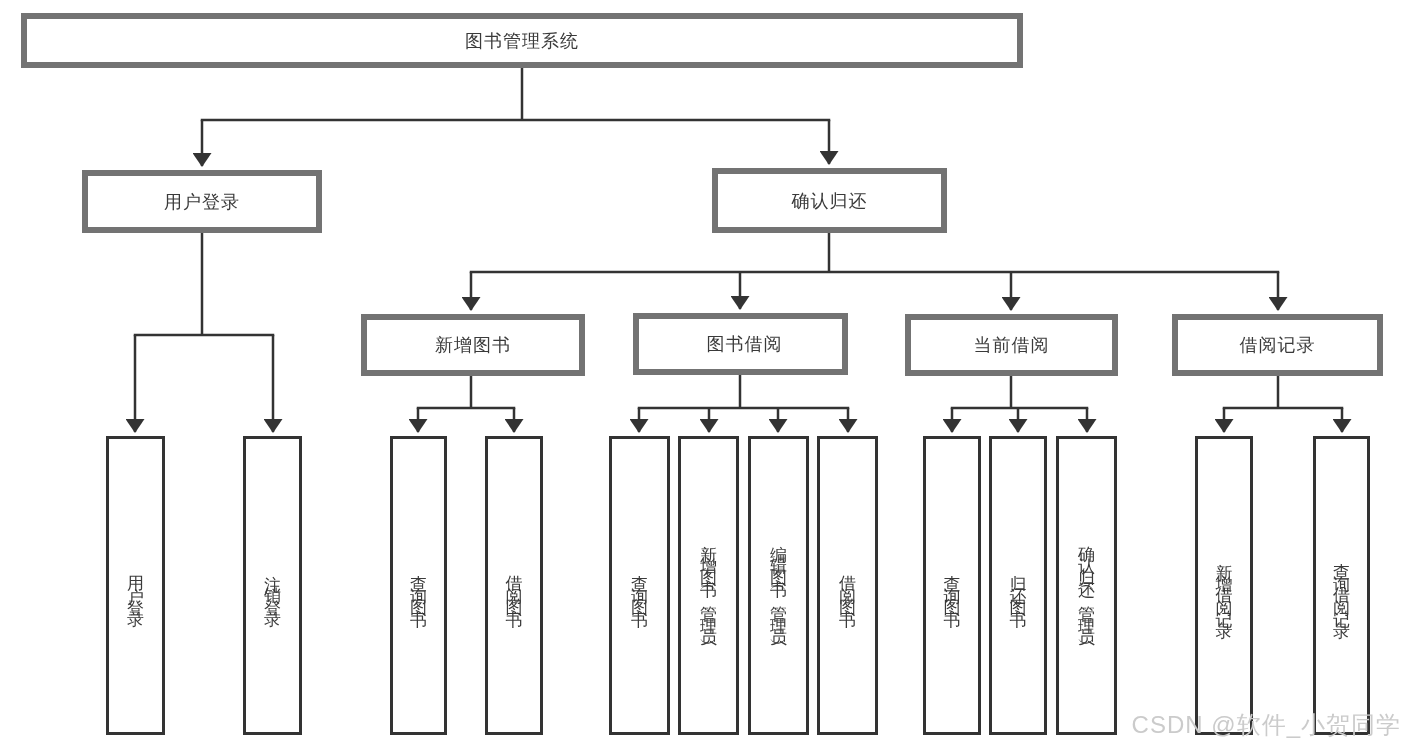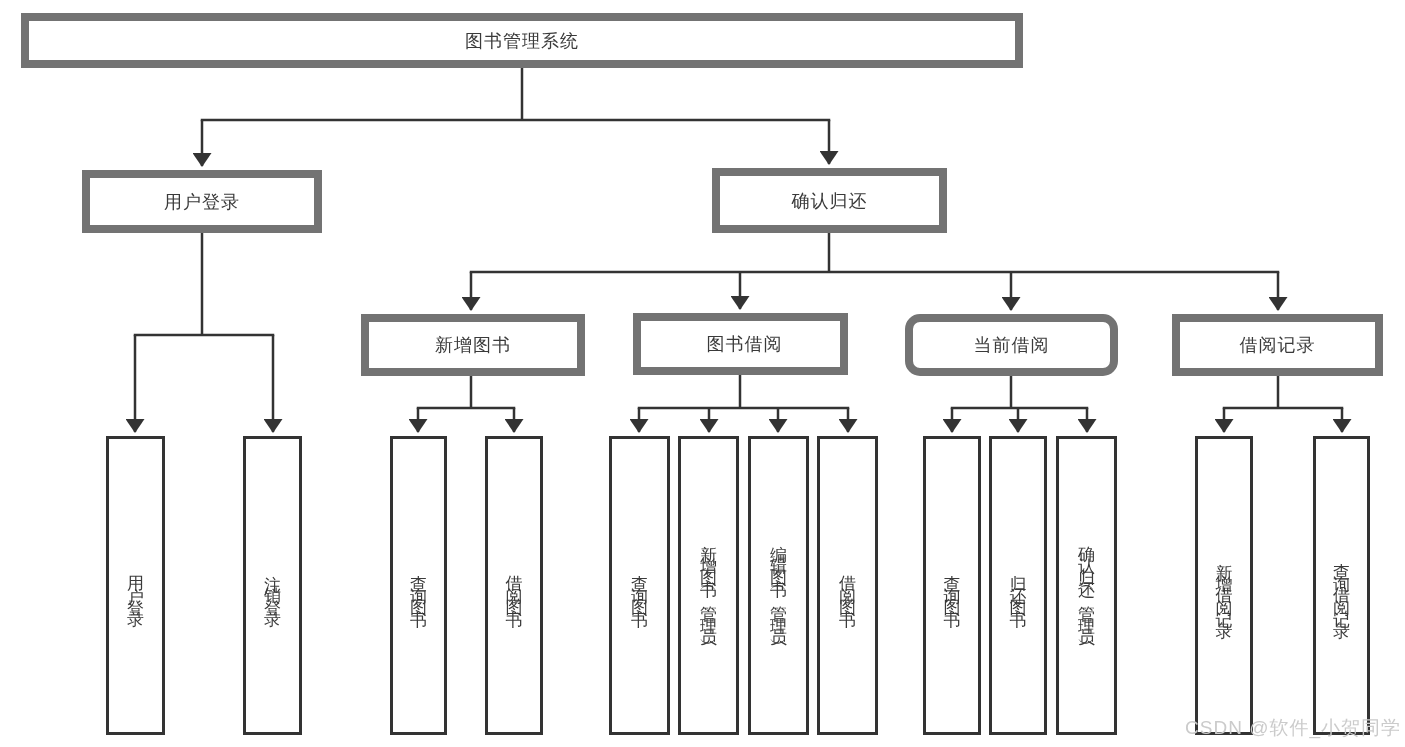--- a/index.html
+++ b/index.html
@@ -8,21 +8,21 @@
     width:1405px;height:747px;
     background:#ffffff;
     font-family:"Liberation Sans","DejaVu Sans",sans-serif;
     overflow:hidden;
   }
   .connectors{position:absolute;left:0;top:0;z-index:1;}
   .node{
     position:absolute;
     box-sizing:border-box;
     background:#ffffff;
-    border:8px solid #737373;
+    border:6px solid #737373;
     display:flex;align-items:center;justify-content:center;
     color:#3a3a3a;
     font-size:18px;
     letter-spacing:1px;
     z-index:2;
   }
   .vnode{
     position:absolute;
     box-sizing:border-box;
     background:#ffffff;
@@ -36,21 +36,21 @@
     text-orientation:mixed;
     font-size:17px;
     letter-spacing:12px;
     line-height:1;
     white-space:nowrap;
   }
   .watermark{
     position:absolute;
     right:4px;
     bottom:6px;
-    font-size:19px;
+    font-size:24px;
     color:#cbcbcb;
     letter-spacing:1px;
     z-index:3;
     white-space:nowrap;
   }
 </style>
 </head>
 <body>
 
 <div class="stage">
@@ -115,21 +115,21 @@
   <div class="node" style="left:712px;top:168px;width:235px;height:65px;">
     <span>确认归还</span>
   </div>
 
   <div class="node" style="left:361px;top:314px;width:224px;height:62px;">
     <span>新增图书</span>
   </div>
   <div class="node" style="left:633px;top:313px;width:215px;height:62px;padding-left:8px;">
     <span>图书借阅</span>
   </div>
-  <div class="node" style="left:905px;top:314px;width:213px;height:62px;border-radius:15px;">
+  <div class="node" style="left:905px;top:314px;width:213px;height:62px;">
     <span>当前借阅</span>
   </div>
   <div class="node" style="left:1172px;top:314px;width:211px;height:62px;">
     <span>借阅记录</span>
   </div>
 
   <div class="vnode" style="left:106px;top:436px;width:59px;height:299px;">
     <span class="vtext">用户登录</span>
   </div>
   <div class="vnode" style="left:243px;top:436px;width:59px;height:299px;">

